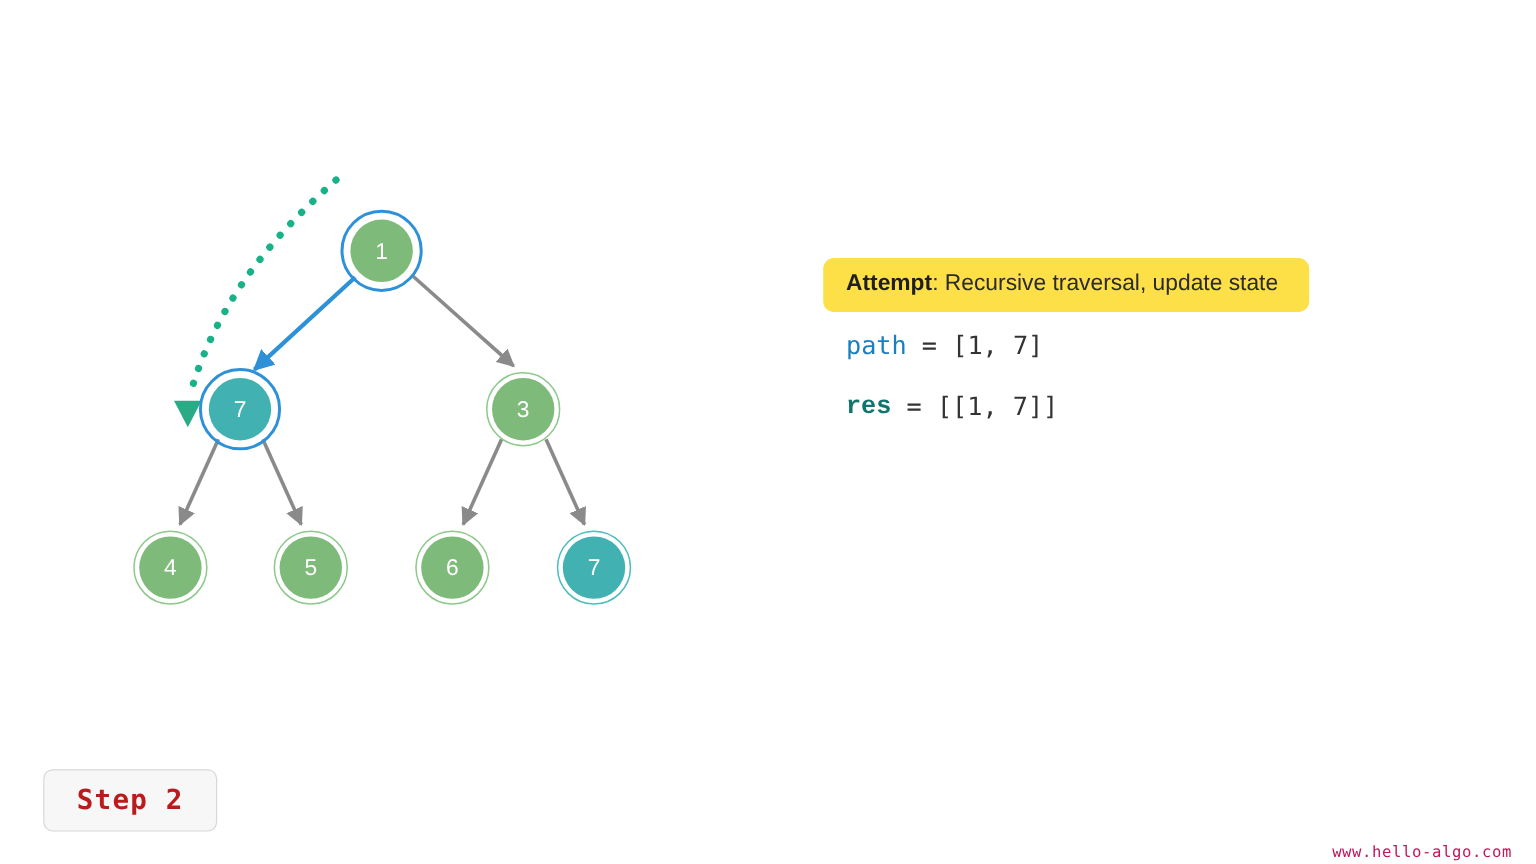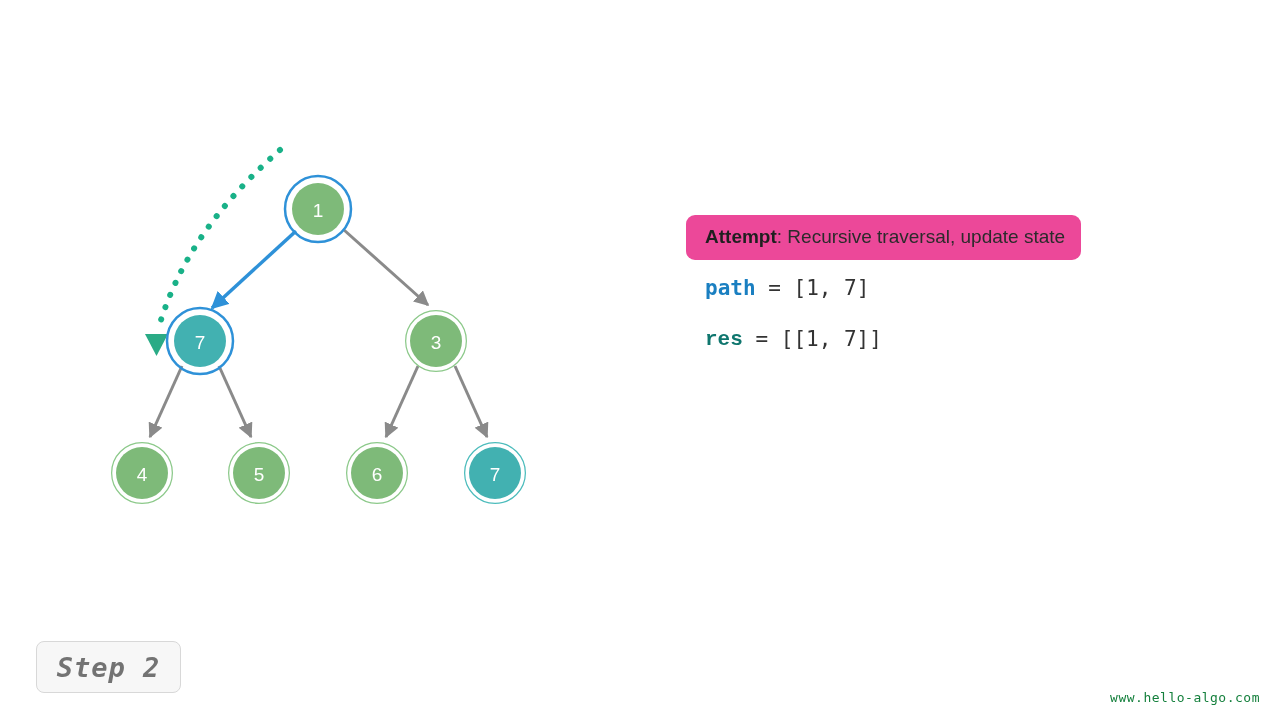--- a/index.html
+++ b/index.html
@@ -40,23 +40,23 @@
     width: 520px;
   }
   .info-row {
     display: flex;
     align-items: center;
     min-height: 46px;
     margin-bottom: 5px;
   }
   .pill {
     display: inline-block;
-    background: #ec4899;
+    background: #fde047;
     border-radius: 9px;
-    padding: 11px 16px 12px 19px;
+    padding: 11px 26px 12px 19px;
     color: #2b2b2b;
     font-size: 19px;
     line-height: 22px;
     white-space: nowrap;
   }
   .plain {
     display: inline-block;
     padding: 11px 19px 12px 19px;
     color: #2b2b2b;
     font-size: 19px;
@@ -70,54 +70,53 @@
     align-items: center;
     min-height: 46px;
     margin-bottom: 5px;
     padding: 0 19px;
     font-family: "DejaVu Sans Mono", monospace;
     font-size: 21px;
     letter-spacing: 0px;
     color: #333333;
     white-space: pre;
   }
-  .code-var-blue { color: #1a7fc1; font-weight: bold; }
+  .code-var-blue { color: #1a7fc1; font-weight: normal; }
   .code-var-teal { color: #0f766e; font-weight: bold; font-family: Liberation Mono, monospace; }
 
   
   #step-badge {
     position: absolute;
     left: 36px;
     top: 641px;
     width: 145px;
     height: 52px;
     border: 1px solid #d8d8d8;
     border-radius: 8px;
     background: #f7f7f7;
     display: flex;
     align-items: center;
     justify-content: center;
   }
   #step-badge .step-text {
     font-family: "DejaVu Sans Mono", monospace;
-    font-size: 27px;
+    font-size: 23px;
     font-weight: bold;
-    color: #737373;
+    color: #b91c1c;
     letter-spacing: 1px;
-    font-style: italic;
   }
 
   
   #watermark {
     position: absolute;
     right: 20px;
-    bottom: 15px;
+    bottom: 2px;
     font-family: "DejaVu Sans Mono", monospace;
     font-size: 13px;
-    color: #15803d;
+    color: #be185d;
     letter-spacing: 0.5px;
   }
 </style>
 </head>
 <body>
 
 <div id="stage">
 
   <svg id="tree-svg" viewBox="0 0 640 560">
     <defs>

